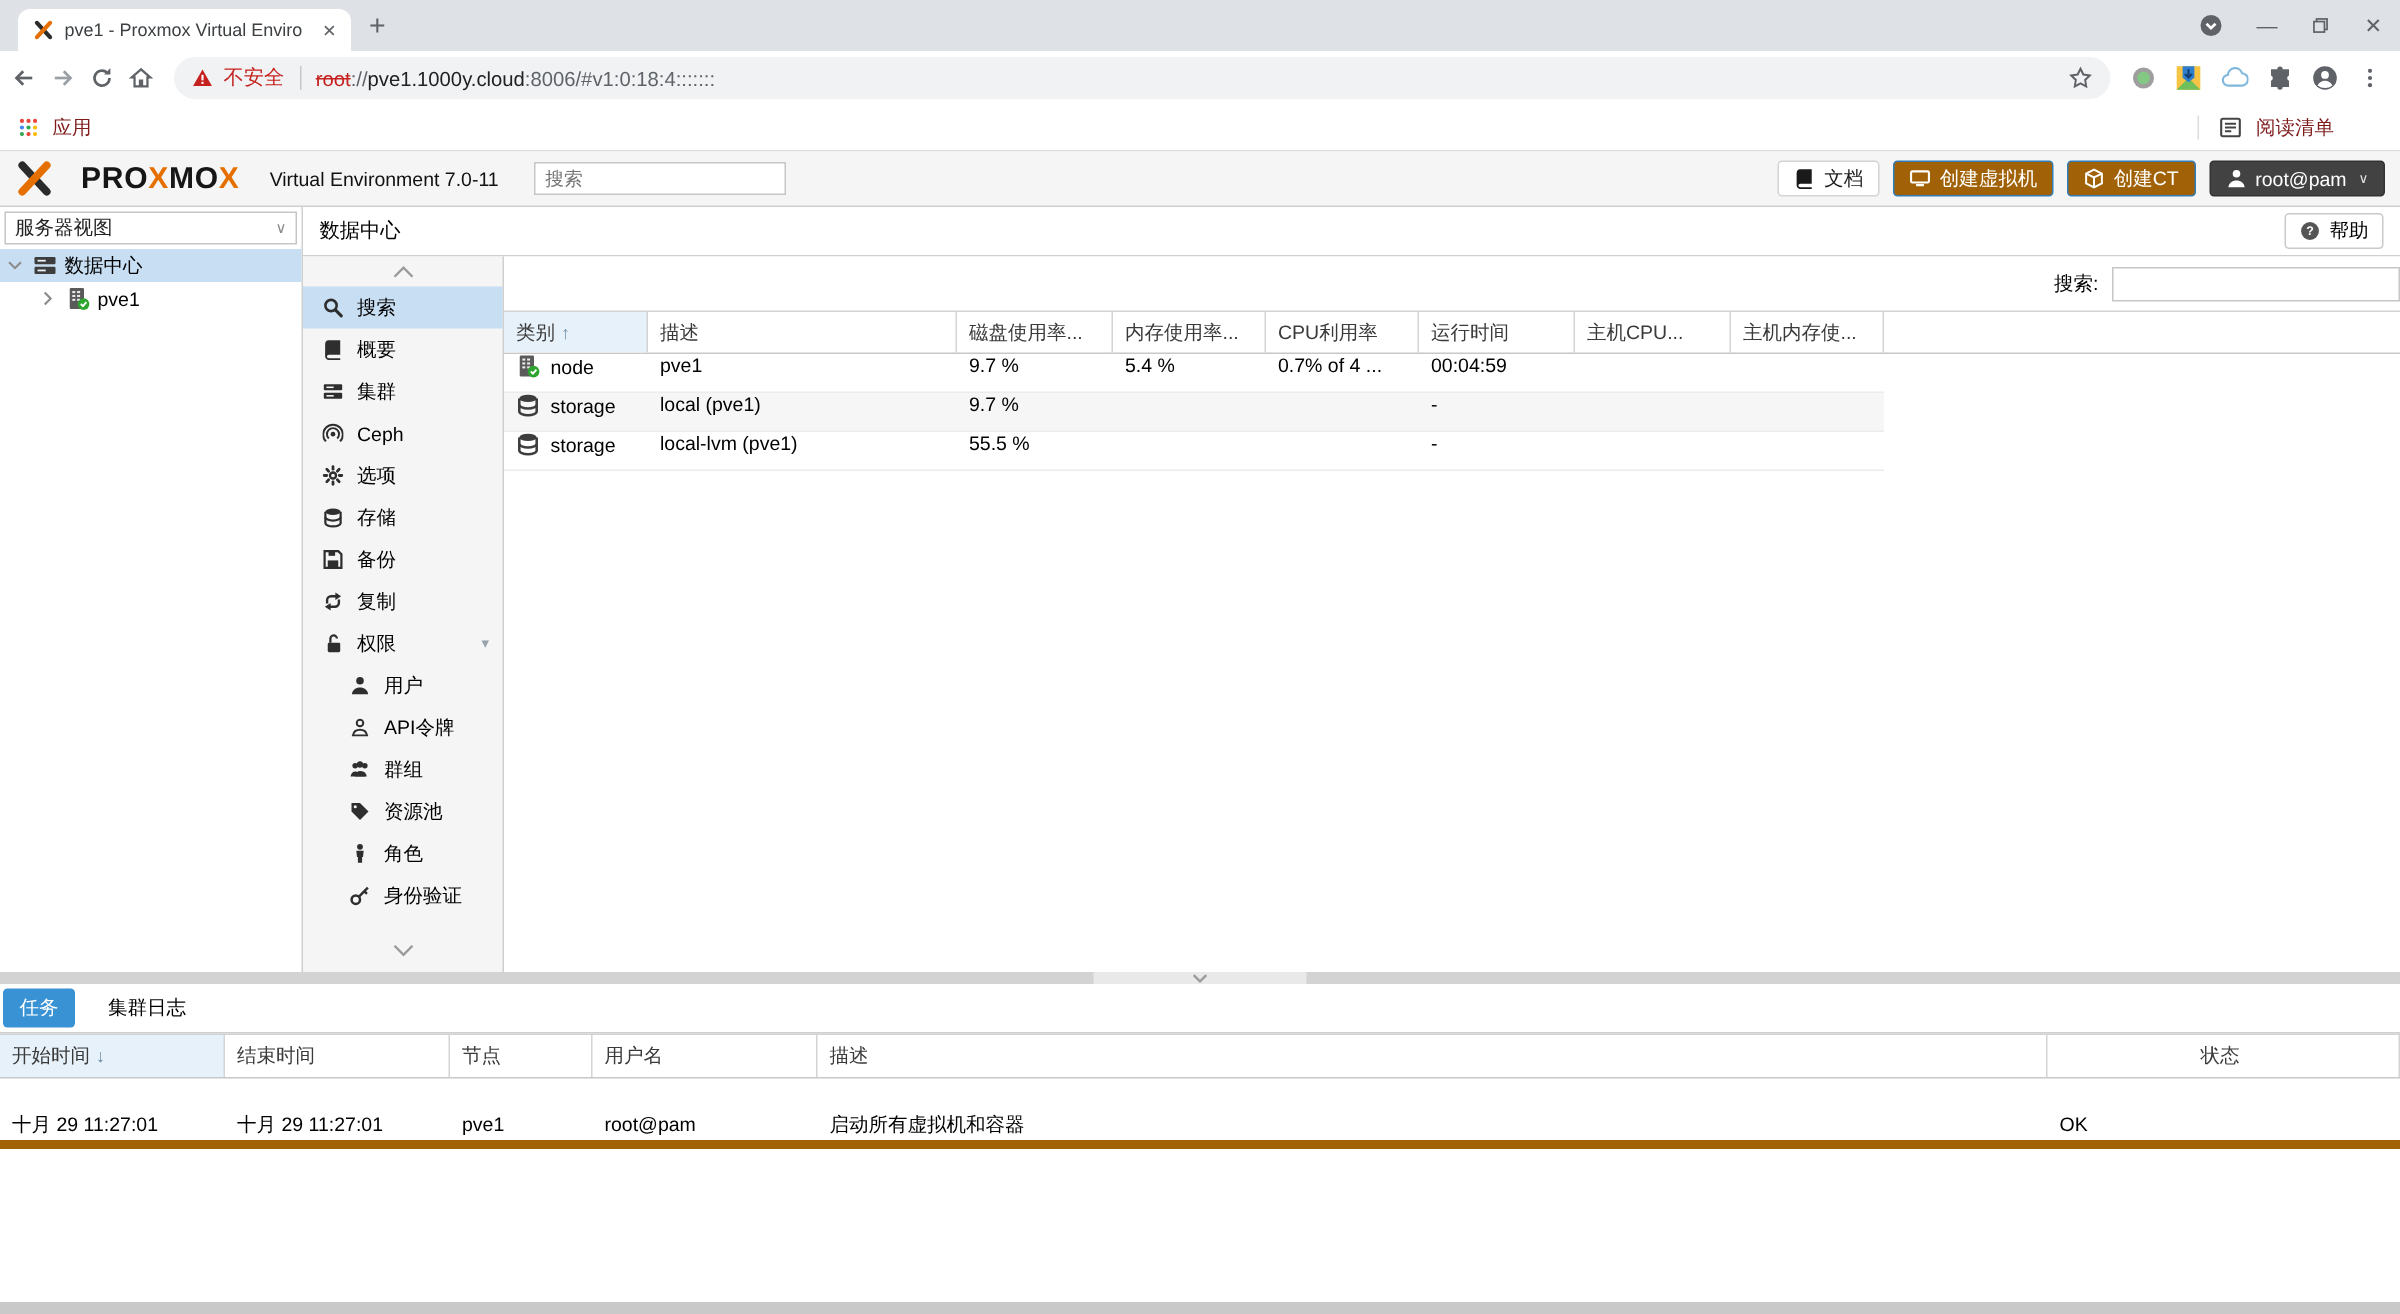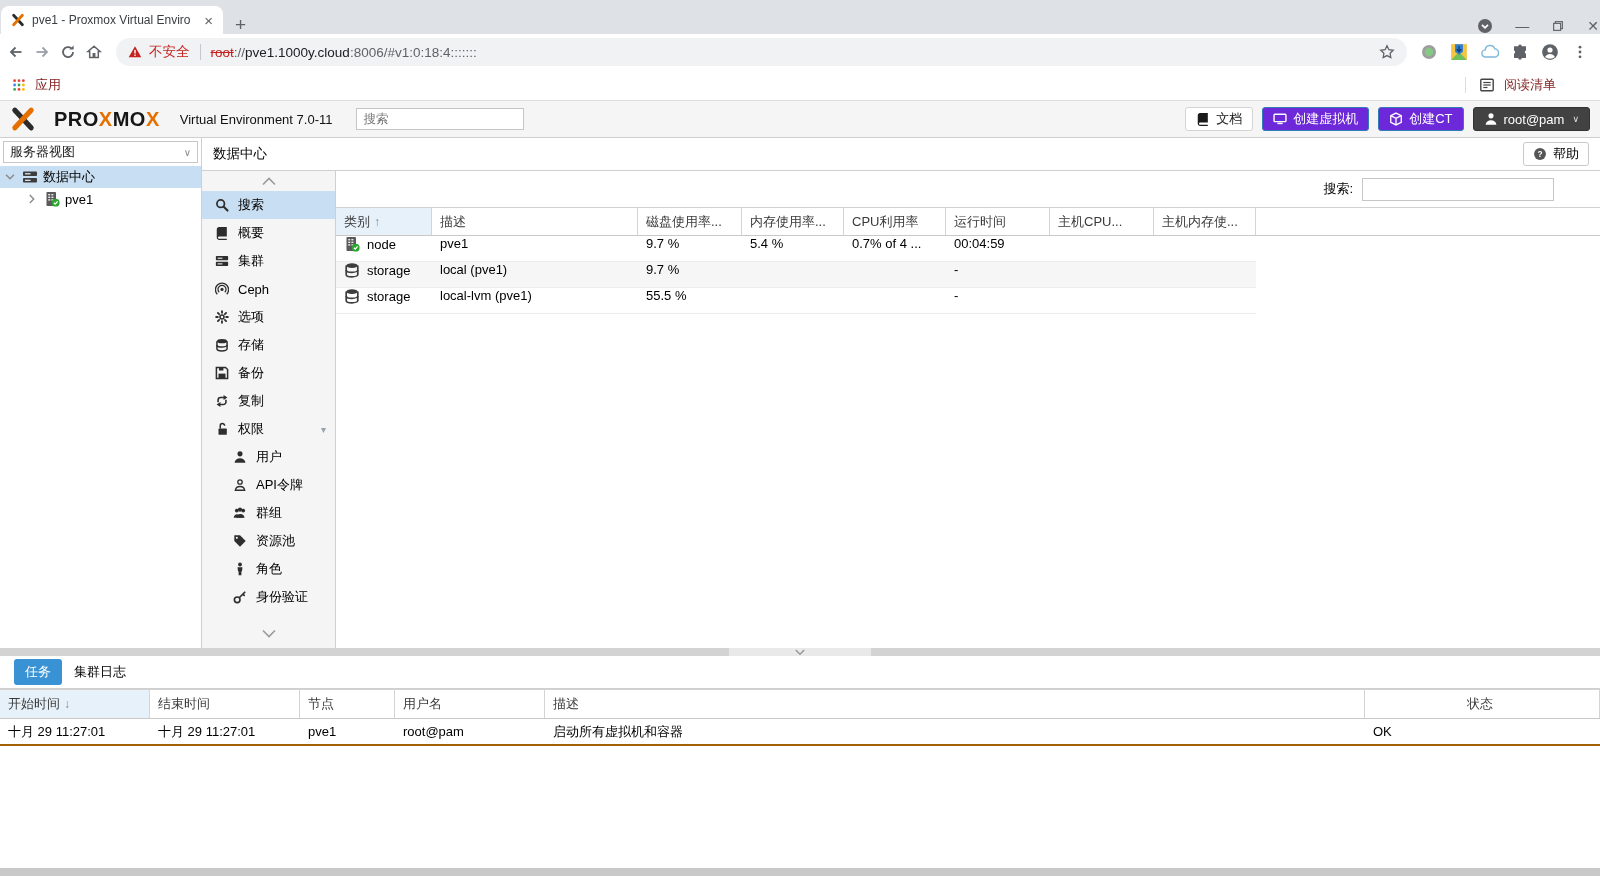--- a/index.html
+++ b/index.html
@@ -9,21 +9,21 @@
     font-family:"Liberation Sans","DejaVu Sans",sans-serif;
     font-size:13px; color:#000;
   }
   .icon { display:inline-flex; align-items:center; justify-content:center; flex:none; }
   .icon svg { width:100%; height:100%; display:block; }
   .i14 { width:14px; height:14px; }
   .i16 { width:16px; height:16px; }
   .i18 { width:18px; height:18px; }
 
   
-  .tabstrip { height:34px; background:#dee1e6; display:flex; align-items:flex-end; padding:0 1px; }
+  .tabstrip { height:34px; background:#dee1e6; display:flex; align-items:center; padding:0 12px; }
   .tab { width:222px; height:28px; background:#fff; border-radius:8px 8px 0 0; align-self:flex-end;
          display:flex; align-items:center; gap:7px; padding:0 10px; font-size:12px; color:#3c4043; }
   .tab-title { flex:1; white-space:nowrap; overflow:hidden; }
   .tab-close { color:#5f6368; font-size:15px; line-height:1; }
   .newtab { color:#5f6368; font-size:19px; margin-left:12px; line-height:1; }
   .winctrl { margin-left:auto; display:flex; align-items:center; gap:22px; color:#5f6368; }
   .winctrl .glyph { font-size:14px; line-height:1; }
 
   .toolbar { height:36px; background:#fff; display:flex; align-items:center; padding:0 8px; gap:10px; }
   .omnibox { flex:1; height:28px; background:#f0f2f4; border-radius:14px; display:flex; align-items:center;
@@ -47,21 +47,21 @@
   .logo-x { width:26px; height:26px; }
   .brand { font-size:20px; font-weight:700; letter-spacing:.5px; color:#161616; display:flex; }
   .brand .ox { color:#e57000; }
   .pve-version { font-size:13px; color:#111; margin:0 6px 0 2px; }
   .hdr-search { width:168px; height:22px; border:1px solid #c6c6c6; padding:0 6px; font-size:12.5px;
                 font-family:inherit; background:#fff; }
   .hdr-right { margin-left:auto; display:flex; align-items:center; gap:9px; }
   .pvebtn { height:24px; display:inline-flex; align-items:center; gap:6px; padding:0 10px; font-size:13px;
             border-radius:3px; border:1px solid transparent; }
   .pvebtn.white { background:#fff; border-color:#d4d4d4; color:#1a1a1a; }
-  .pvebtn.blue  { background:#6d28d9; border-color:#2f7cb6; color:#fff; }
+  .pvebtn.blue  { background:#a16207; border-color:#2f7cb6; color:#fff; }
   .pvebtn.dark  { background:#424242; border-color:#333; color:#fff; }
   .caret-sm { font-size:9px; opacity:.85; margin-left:2px; }
 
   
   .app-body { height:510px; display:flex; background:#fff; }
   .left-panel { width:202px; flex:none; border-right:1px solid #cfcfcf; background:#fff; }
   .view-select { margin:3px; height:22px; border:1px solid #c6c6c6; background:#fff; display:flex;
                  align-items:center; justify-content:space-between; padding:0 6px; color:#222; }
   .vs-caret { color:#8a8a8a; font-size:10px; }
   .tree { margin-top:3px; }
@@ -87,21 +87,21 @@
   .nav-scroll-down { margin-top:auto; margin-bottom:4px; }
   .nav-item { height:28px; display:flex; align-items:center; gap:9px; padding-left:13px; color:#000; flex:none; }
   .nav-item.selected { background:#c8def2; }
   .nav-item.indent { padding-left:31px; }
   .nicon { width:14px; height:14px; color:#2e2e2e; }
   .nicon svg { width:100%; height:100%; }
   .gcaret { margin-left:auto; margin-right:9px; color:#98a2ab; font-size:10px; }
 
   .main-panel { flex:1; display:flex; flex-direction:column; min-width:0; background:#fff; }
   .filter-row { height:36px; flex:none; display:flex; align-items:center; justify-content:flex-end; gap:9px;
-                padding-right:46px; }
+                }
   .filter-input { width:192px; height:23px; border:1px solid #c6c6c6; background:#fff; font-family:inherit; }
 
   .grid-header { display:flex; border-top:1px solid #d2d2d2; border-bottom:1px solid #c8c8c8; height:29px; flex:none; }
   .cell { padding:0 8px; display:flex; align-items:center; white-space:nowrap; overflow:hidden; }
   .gh { border-right:1px solid #d4d4d4; color:#3a3a3a; gap:4px; }
   .gh.sorted { background:#e7f1f9; }
   .sort-arrow { color:#6f8fa8; font-size:12px; }
 
   .mg-h > .cell:nth-child(1){ width:96px; }
   .mg-h > .cell:nth-child(2){ width:206px; }
@@ -125,38 +125,38 @@
   .rowicon svg { width:100%; height:100%; }
 
   
   .splitter { height:8px; background:#d3d3d3; position:relative; flex:none; }
   .splitter-handle { position:absolute; left:50%; top:0; transform:translateX(-50%); width:142px; height:8px;
                      background:#e9e9e9; display:flex; align-items:center; justify-content:center; color:#9a9a9a; }
   .splitter-handle .icon { width:12px; height:7px; }
 
   .bottom-panel { height:212px; display:flex; flex-direction:column; background:#fff; }
   .btabbar { height:33px; flex:none; border-bottom:1px solid #cfcfcf; display:flex; align-items:center;
-             padding:0 14px; gap:12px; }
+             padding:0 2px; gap:22px; }
   .btab { color:#000; }
   .btab.active { background:#3892d4; color:#fff; padding:4px 11px; border-radius:3px; }
 
   .bg-h > .cell:nth-child(1){ width:150px; }
   .bg-h > .cell:nth-child(2){ width:150px; }
   .bg-h > .cell:nth-child(3){ width:95px; }
   .bg-h > .cell:nth-child(4){ width:150px; }
   .bg-h > .cell:nth-child(5){ width:820px; }
   .bg-h > .cell:nth-child(6){ flex:1;justify-content:center; }
   .brow > .cell:nth-child(1){ width:150px; }
   .brow > .cell:nth-child(2){ width:150px; }
   .brow > .cell:nth-child(3){ width:95px; }
   .brow > .cell:nth-child(4){ width:150px; }
   .brow > .cell:nth-child(5){ width:820px; }
   .brow > .cell:nth-child(6){ flex:1; }
   .bg-h { height:30px; }
-  .brow { display:flex; height:27px; border-bottom:2px solid #a16207; align-items:center; }
+  .brow { display:flex; height:27px; border-bottom:6px solid #a16207; align-items:center;margin-top:20px; }
 
   .window-edge { height:8px; background:#c9c9c9; }
 </style>
 </head>
 <body>
 
 <div class="tabstrip">
   <div class="tab">
     <span class="icon i14">
         <svg viewBox="0 0 16 16">

